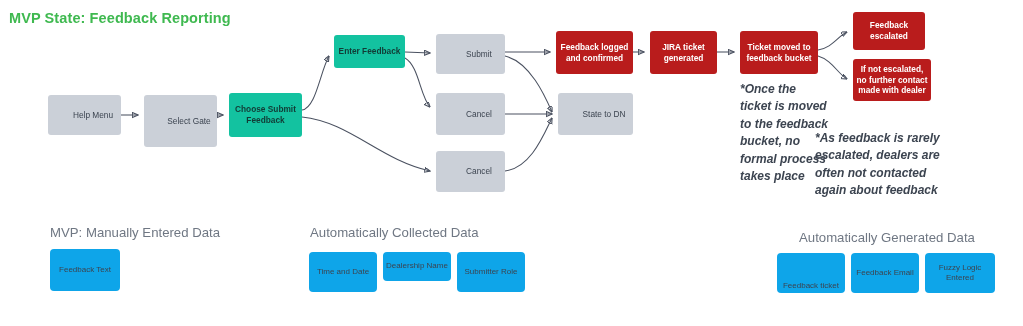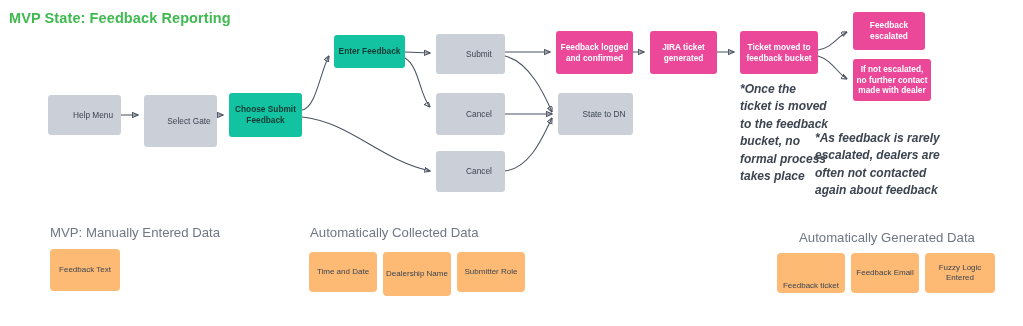--- a/index.html
+++ b/index.html
@@ -47,21 +47,21 @@
     background: #cbd0d8;
     color: #3c4450;
     padding-left: 20px;
   }
   .node.teal {
     background: #13c2a0;
     color: #123b35;
     font-weight: 600;
   }
   .node.blue {
-    background: #ec4899;
+    background: #b91c1c;
     color: #ffffff;
     font-weight: 600;
   }
   .annot {
     position: absolute;
     font-size: 12px;
     font-style: italic;
     line-height: 1.45;
     color: #3c4450;
     z-index: 3;
@@ -70,21 +70,21 @@
   .section-head {
     position: absolute;
     font-size: 13.2px;
     color: #6f7783;
     white-space: nowrap;
     z-index: 3;
   }
   .chip {
     position: absolute;
     box-sizing: border-box;
-    background: #fdba74;
+    background: #0ea5e9;
     color: #3c4450;
     border-radius: 4px;
     display: flex;
     align-items: center;
     justify-content: center;
     text-align: center;
     font-size: 8px;
     line-height: 1.3;
     padding: 2px 3px;
     z-index: 3;
@@ -183,21 +183,21 @@
   </div>
 <div id="sections">
     <div class="section-head" style="left: 50px; top: 225px;">MVP: Manually Entered Data</div>
     <div class="chip" style="left: 50px; top: 249px; width: 70px; height: 42px;">
       <span>Feedback Text</span>
     </div>
     <div class="section-head" style="left: 310px; top: 225px;">Automatically Collected Data</div>
     <div class="chip" style="left: 309px; top: 252px; width: 68px; height: 40px;">
       <span>Time and Date</span>
     </div>
-    <div class="chip" style="left: 383px; top: 252px; width: 68px; height: 44px;">
+    <div class="chip" style="left: 383px; top: 252px; width: 68px; height: 29px;">
       <span>Dealership Name</span>
     </div>
     <div class="chip" style="left: 457px; top: 252px; width: 68px; height: 40px;">
       <span>Submitter Role</span>
     </div>
     <div class="section-head" style="left: 799px; top: 230px;">Automatically Generated Data</div>
     <div class="chip" style="left: 777px; top: 253px; width: 68px; height: 40px; align-items: flex-end;">
       <span>Feedback ticket</span>
     </div>
     <div class="chip" style="left: 851px; top: 253px; width: 68px; height: 40px;">

